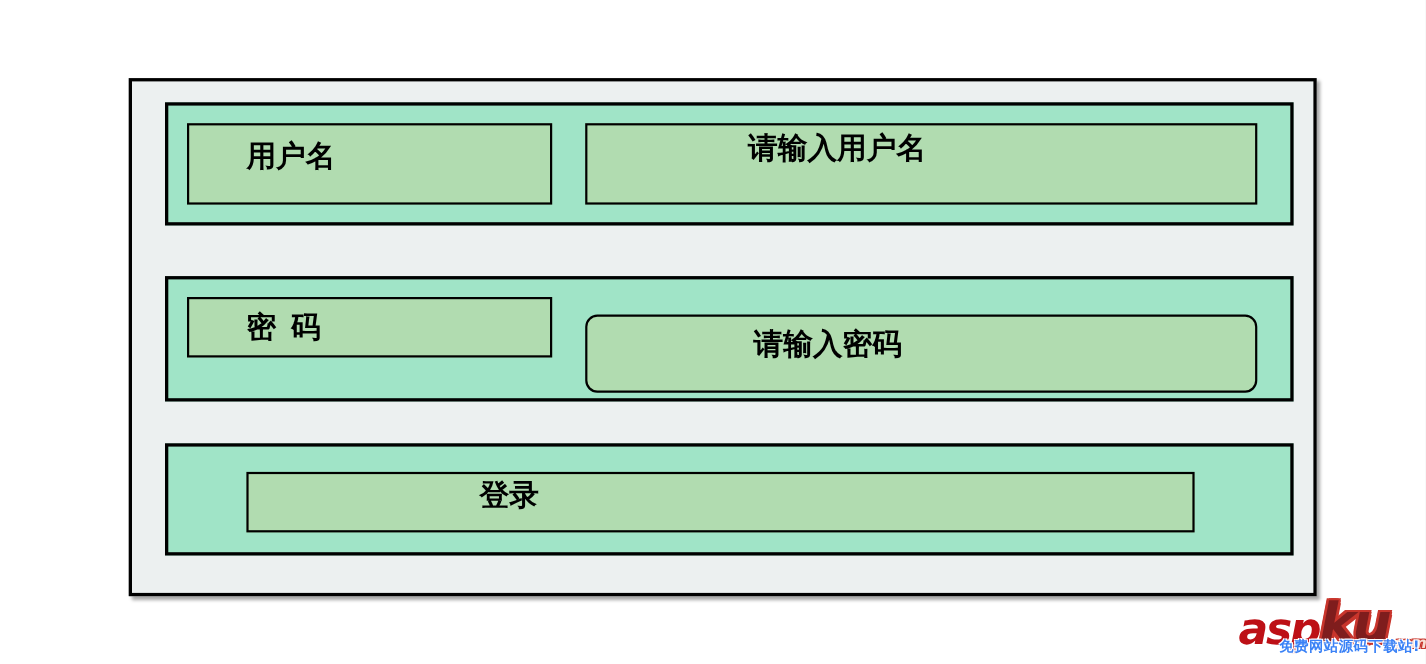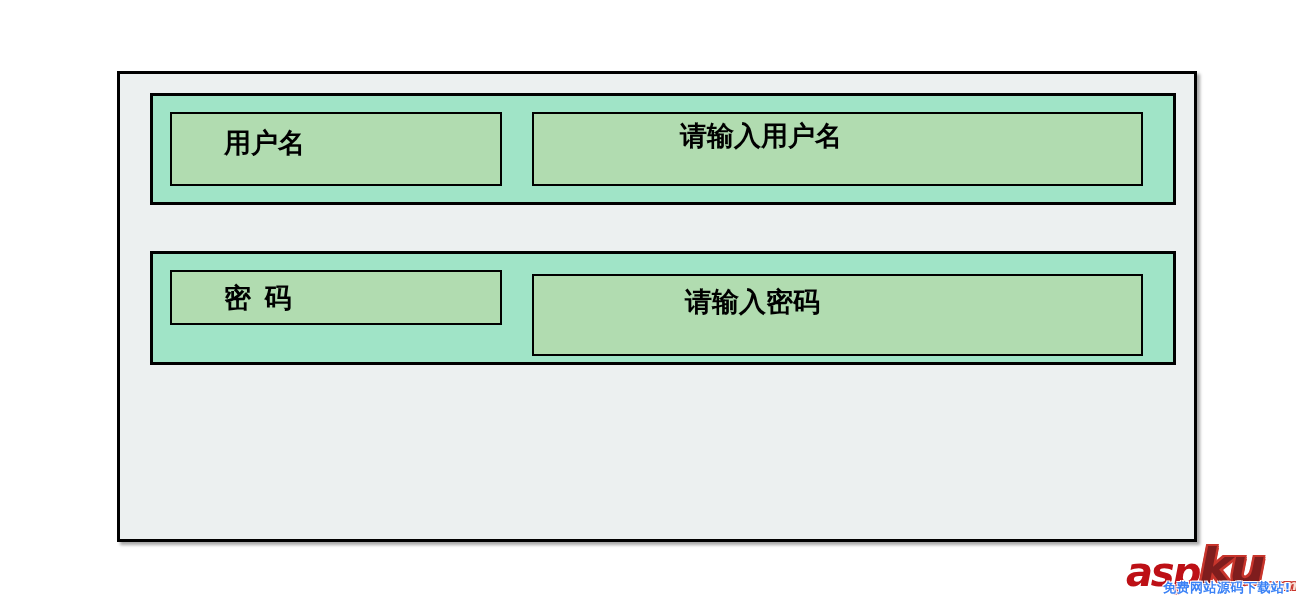--- a/index.html
+++ b/index.html
@@ -35,21 +35,21 @@
     border:2px solid #000;
     font-size:27px;
     font-weight:700;
     color:#000;
     line-height:1;
     white-space:pre;
   }
   .u-label  { left:17px;  top:16px; width:332px; height:74px; padding:15px 0 0 52px; }
   .u-input  { left:379px; top:16px; width:611px; height:74px; padding:8px 14px 0 146px; }
   .p-label  { left:17px;  top:16px; width:332px; height:55px; padding:12px 0 0 52px; }
-  .p-input  { left:379px; top:20px; width:611px; height:82px; padding:12px 0 0 151px; }
+  .p-input  { left:379px; top:32px; width:611px; height:71px; padding:12px 0 0 151px;border-radius:11px; }
   .btn-cell { left:71px;  top:23px; width:862px; height:55px; padding:6px 0 0 210px; cursor:pointer; }
 
   .watermark {
     position:absolute; right:0px; top:542px;
     width:220px;
     text-align:right;
   }
   .brand-line {
     display:flex;
     justify-content:flex-end;
@@ -93,20 +93,23 @@
   <div class="row row1">
     <div class="cell u-label">用户名</div>
     <div class="cell u-input">请输入用户名</div>
   </div>
 
   <div class="row row2">
     <div class="cell p-label">密 码</div>
     <div class="cell p-input">请输入密码</div>
   </div>
 
+  <div class="row row3">
+    <div class="cell btn-cell">登录</div>
+  </div>
 
 </div>
 
 <div class="watermark">
   <div class="brand-line">
     <span class="b1">asp</span>
     <span class="b2">ku</span>
     <span class="b3">.com</span>
   </div>
   <div class="tagline">免费网站源码下载站!</div>

